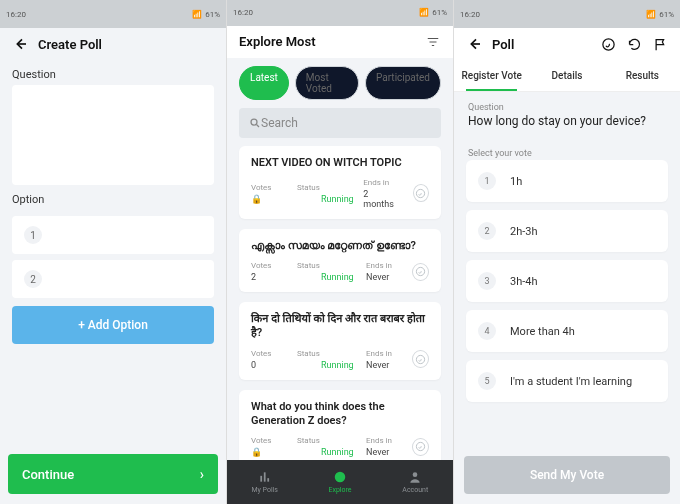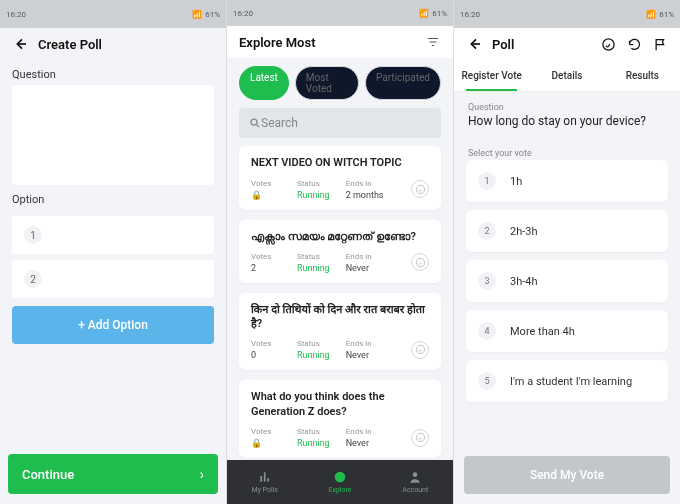--- a/index.html
+++ b/index.html
@@ -32,21 +32,21 @@
   .chip { font-size: 10px; padding: 5px 10px; border-radius: 20px; border: 1px solid #d0d5da; color: #666; background: #0f172a; }
   .chip.active { background: #1fbd4e; color: #fff; border-color: #1fbd4e; }
   .search { margin: 0 12px 8px; background: #e2e6ea; border-radius: 4px; display: flex; align-items: center; padding: 8px 10px; font-size: 12px; color: #888; }
   .poll-list { padding: 0 12px; display: flex; flex-direction: column; gap: 10px; overflow: hidden; }
   .poll-card { background: #fff; border-radius: 6px; padding: 10px 12px; box-shadow: 0 1px 2px rgba(0,0,0,0.04); }
   .poll-title { font-size: 11px; font-weight: 600; color: #222; margin-bottom: 8px; line-height: 1.3; }
   .poll-meta { display: flex; align-items: center; gap: 16px; font-size: 9px; }
   .meta-col { display: flex; flex-direction: column; gap: 2px; min-width: 30px; }
   .meta-lbl { color: #999; font-size: 8px; }
   .meta-val { color: #444; font-size: 9px; }
-  .meta-val.running { color: #1fbd4e; }
+  .meta-val.running { color: #1fbd4e; margin-left: 24px; }
   .meta-val.lock { color: #e3a743; font-size: 9px; }
   .whats { width: 18px; height: 18px; border: 1px solid #d5d9dd; border-radius: 50%; margin-left: auto; display: flex; align-items: center; justify-content: center; }
   .bottom-nav { position: absolute; left: 0; right: 0; bottom: 0; background: #2e3033; display: flex; height: 44px; }
   .bn-item { flex: 1; display: flex; flex-direction: column; align-items: center; justify-content: center; gap: 2px; font-size: 7px; color: #8a8e92; }
   .bn-item.active { color: #1fbd4e; }
   .bn-ic { width: 14px; height: 14px; }
 
   
   .s3 { background: #f2f4f7; }
   .s3 .hdr { background: #fff; }

